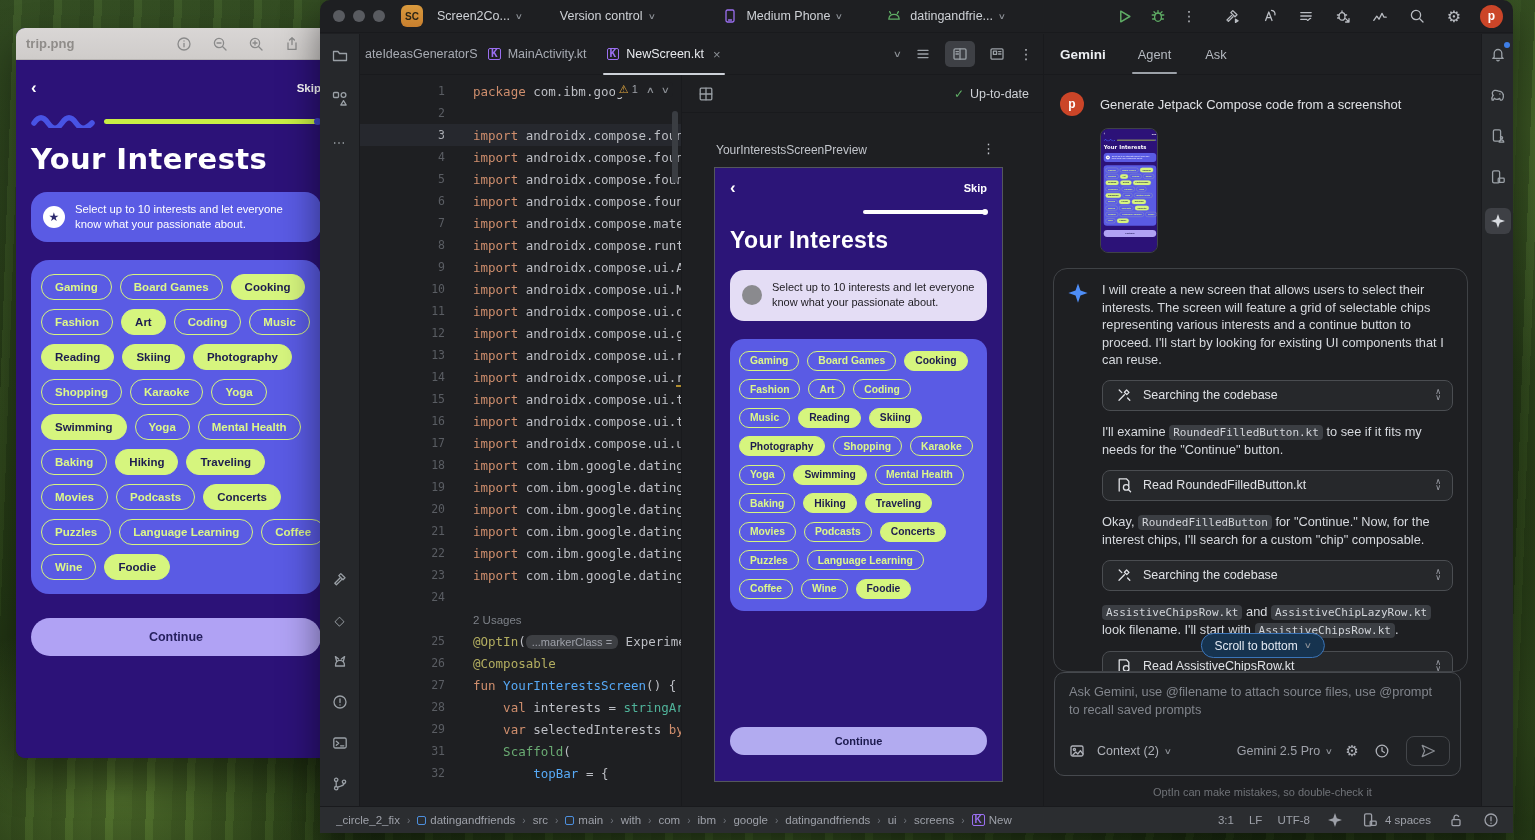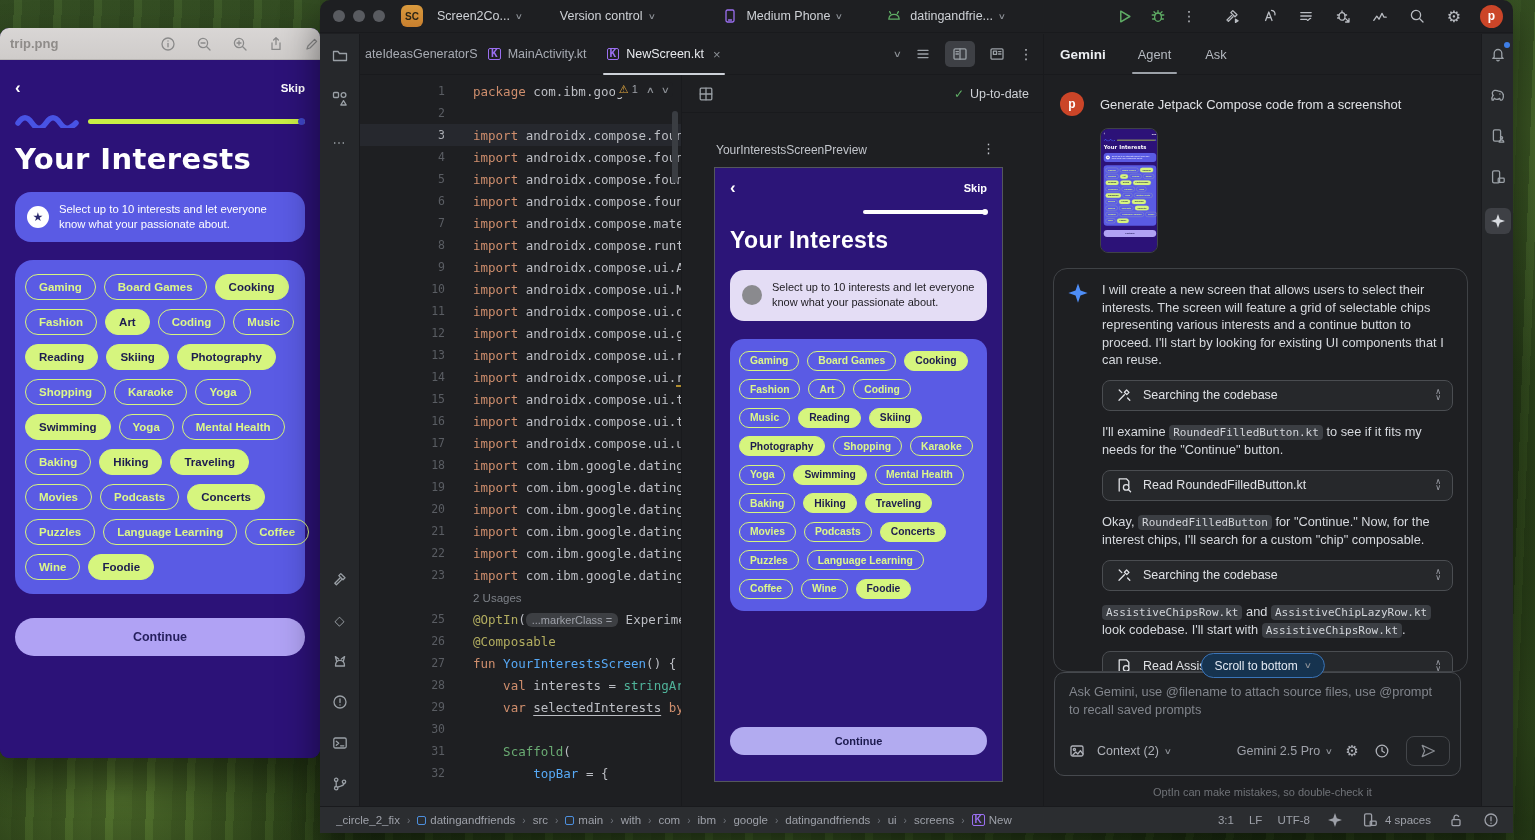--- a/index.html
+++ b/index.html
@@ -9,21 +9,21 @@
       radial-gradient(ellipse 420px 300px at 8% 95%, #55742f 0%, transparent 60%),
       radial-gradient(ellipse 500px 380px at 100% 15%, #45632a 0%, transparent 65%),
       radial-gradient(ellipse 600px 420px at 98% 85%, #31491d 0%, transparent 60%),
       radial-gradient(ellipse 700px 300px at 50% 100%, #3c5a25 0%, transparent 70%),
       linear-gradient(180deg,#3a5528 0%, #2a4019 55%, #1b2c10 100%);
   }
   .root:before{content:""; position:absolute; inset:0;
       background:repeating-linear-gradient(92deg, rgba(20,35,10,.25) 0 14px, rgba(90,130,50,.12) 14px 22px, rgba(30,50,16,.2) 22px 40px);}
 
   
-  .pwin { position:absolute; left:0; top:28px; width:320px; height:730px; border-radius:9px;
+  .pwin { position:absolute; left:16px; top:28px; width:320px; height:730px; border-radius:9px;
           overflow:hidden; box-shadow:0 18px 40px rgba(0,0,0,.45); background:#2c1278; }
   .pw-toolbar { height:32px; background:linear-gradient(#d9d6d5,#cfccca); display:flex; align-items:center; padding:0 10px; border-bottom:1px solid #b9b6b4;}
   .pw-title { font-size:13px; font-weight:bold; color:#8f8c89; flex:0 0 auto; }
   .pw-icons { display:flex; gap:19px; margin-left:auto; margin-right:-10px; color:#8a8a8a; align-items:center;}
   .pw-icons .ic { width:17px; height:17px; display:inline-flex; align-items:center; justify-content:center;}
 
   
   .design { display:flex; flex-direction:column; padding:0 15px; overflow:hidden; }
   .design-left { position:absolute; left:0; top:32px; right:0; bottom:0; background:#2c1278; }
   .d-top { display:flex; justify-content:space-between; align-items:center; margin-top:22px; color:#fff; }
@@ -99,21 +99,21 @@
 
   .editor { position:absolute; left:40px; top:75px; width:321px; bottom:27px; overflow:hidden; background:#1e1f22;
             font-family:"DejaVu Sans Mono",monospace; font-size:12.5px;}
   .code-rows { padding-top:5px; }
   .crow { height:22px; display:flex; align-items:center; white-space:pre;}
   .crow.cur { background:#26282e; }
   .gut { flex:0 0 85px; text-align:right; color:#5a5d63; font-size:11.5px;}
   .crow.cur .gut { color:#a9acb2; }
   .ctext { margin-left:28px; }
   .kw{color:#cf8e6d}.pl{color:#bcbec4}.ann{color:#b3ae60}.fn{color:#56a8f5}.call{color:#50b39a}.cls{color:#6aab73}.prm{color:#57aaf7}
-  .und{text-decoration:underline; text-underline-offset:3px;}
+  .und{text-underline-offset:3px;}
   .warnu{ border-bottom:2px solid #b08c2e; }
   .inlay-pill{ background:#3d3f43; color:#9da0a8; border-radius:6px; padding:1px 6px; font-size:11px; font-family:"Liberation Sans",sans-serif;}
   .inlay-text{ color:#7d8188; font-size:11.5px; font-family:"Liberation Sans",sans-serif; }
   .insp-widget { position:absolute; right:8px; top:7px; display:flex; align-items:center; gap:9px; font-size:11px;
                  font-family:"Liberation Sans",sans-serif; color:#9da0a8; background:#1e1f22; padding:1px 4px; border-radius:4px;}
   .insp-widget .warn{ color:#e0a63f; font-size:11px;}
   .ed-scroll { position:absolute; right:3px; top:36px; width:6px; height:72px; border-radius:3px; background:#3a3d42;}
 
   .vdiv { position:absolute; top:75px; bottom:27px; width:1px; background:#191a1d; }
 
@@ -140,21 +140,21 @@
   .resp { position:absolute; left:9px; right:13px; top:193px; height:404px; border:1px solid #3f4246; border-radius:14px; overflow:hidden;}
   .resp-star { position:absolute; left:13px; top:13px; }
   .resp-body { margin:12px 14px 0 48px; }
   .rp { color:#d6d9de; line-height:17.5px; margin-bottom:11px;}
   .codechip { font-family:"DejaVu Sans Mono",monospace; font-size:11px; background:#3b3e43; color:#d2d5da; border-radius:4px; padding:1px 4px;}
   .toolrow { height:31px; border:1px solid #4a4d51; background:#26282b; border-radius:8px; display:flex; align-items:center;
              gap:9px; padding:0 11px; margin-bottom:12px; color:#dfe1e5; font-size:12.5px;}
   .toolrow .updn { margin-left:auto; display:flex; flex-direction:column; line-height:6px; font-size:8px; color:#9da0a8;}
   .scrollpill { position:absolute; left:50%; transform:translateX(-50%); top:558px; height:25px; padding:0 13px;
                 background:#16334f; border:1px solid #3a74b8; border-radius:13px; display:flex; align-items:center; gap:7px;
-                color:#e3e9f2; font-size:12px; z-index:5;margin-top:20px;}
+                color:#e3e9f2; font-size:12px; z-index:5;}
   .ginput { position:absolute; left:10px; right:20px; top:597px; height:104px; background:#202225; border:1px solid #46494e; border-radius:10px; padding:10px 14px;}
   .ginput textarea { width:100%; height:44px; background:transparent; border:none; outline:none; resize:none;
                      color:#dfe1e5; font-family:"Liberation Sans",sans-serif; font-size:12.8px; line-height:17.5px;}
   .ginput textarea::placeholder { color:#81858c; }
   .ginput-row { position:absolute; left:12px; right:10px; bottom:9px; display:flex; align-items:center; gap:10px; color:#aeb1b8; font-size:12.5px;}
   .gmodel { margin-left:auto; display:flex; align-items:center; gap:6px; color:#9da0a8;}
   .sendbtn { width:44px; height:30px; border:1px solid #43464a; border-radius:8px; display:flex; align-items:center; justify-content:center; margin-left:4px;}
   .gfooter { position:absolute; left:0; right:0; top:711px; text-align:center; color:#6f7277; font-size:11px;}
 
   .rightstrip { position:absolute; left:1161px; top:34px; bottom:27px; width:32px; background:#26282b; border-left:1px solid #191a1d;
@@ -497,27 +497,27 @@
           <div class="crow"><span class="gut">14</span><span class="ctext"><span class="kw">import</span><span class="pl"> androidx.compose.ui.</span><span class="pl warnu">res.</span></span></div>
           <div class="crow"><span class="gut">15</span><span class="ctext"><span class="kw">import</span><span class="pl"> androidx.compose.ui.text</span></span></div>
           <div class="crow"><span class="gut">16</span><span class="ctext"><span class="kw">import</span><span class="pl"> androidx.compose.ui.tool</span></span></div>
           <div class="crow"><span class="gut">17</span><span class="ctext"><span class="kw">import</span><span class="pl"> androidx.compose.ui.unit</span></span></div>
           <div class="crow"><span class="gut">18</span><span class="ctext"><span class="kw">import</span><span class="pl"> com.ibm.google.datingand</span></span></div>
           <div class="crow"><span class="gut">19</span><span class="ctext"><span class="kw">import</span><span class="pl"> com.ibm.google.datingand</span></span></div>
           <div class="crow"><span class="gut">20</span><span class="ctext"><span class="kw">import</span><span class="pl"> com.ibm.google.datingand</span></span></div>
           <div class="crow"><span class="gut">21</span><span class="ctext"><span class="kw">import</span><span class="pl"> com.ibm.google.datingand</span></span></div>
           <div class="crow"><span class="gut">22</span><span class="ctext"><span class="kw">import</span><span class="pl"> com.ibm.google.datingand</span></span></div>
           <div class="crow"><span class="gut">23</span><span class="ctext"><span class="kw">import</span><span class="pl"> com.ibm.google.datingand</span></span></div>
+          <div class="crow"><span class="gut">24</span><span class="ctext"></span></div>
           <div class="crow"><span class="gut"></span><span class="ctext"><span class="inlay-text">2 Usages</span></span></div>
           <div class="crow"><span class="gut">25</span><span class="ctext"><span class="ann">@OptIn</span><span class="pl">(</span><span class="inlay-pill">...markerClass =</span><span class="pl"> Experiment</span></span></div>
           <div class="crow"><span class="gut">26</span><span class="ctext"><span class="ann">@Composable</span></span></div>
           <div class="crow"><span class="gut">27</span><span class="ctext"><span class="kw">fun</span><span class="pl"> </span><span class="fn">YourInterestsScreen</span><span class="pl">() {</span></span></div>
           <div class="crow"><span class="gut">28</span><span class="ctext"><span class="pl">    </span><span class="kw">val</span><span class="pl"> interests = </span><span class="call">stringArray</span></span></div>
           <div class="crow"><span class="gut">29</span><span class="ctext"><span class="pl">    </span><span class="kw">var</span><span class="pl"> </span><span class="pl und">selectedInterests</span><span class="pl"> </span><span class="kw">by</span></span></div>
-          <div class="crow"><span class="gut">30</span><span class="ctext"></span></div>
           <div class="crow"><span class="gut">31</span><span class="ctext"><span class="pl">    </span><span class="cls">Scaffold</span><span class="pl">(</span></span></div>
           <div class="crow"><span class="gut">32</span><span class="ctext"><span class="pl">        </span><span class="prm">topBar</span><span class="pl"> = {</span></span></div>
         </div>
       <div class="insp-widget">
         <span><span class="warn">⚠</span> <span>1</span></span>
         <span class="chv" style="font-size:9px">∧</span>
         <span class="chv" style="font-size:9px">∨</span>
       </div>
       <div class="ed-scroll"></div>
     </div>
@@ -729,21 +729,21 @@
                   <svg class="ic16" viewBox="0 0 16 16" width="16" height="16" fill="none" stroke="currentColor" stroke-width="1.3" stroke-linecap="round" stroke-linejoin="round">
                     <path d="M3 13.2l5.4-5.4M10.6 3l2.4 2.4-2.2 2.2-2.4-2.4zM11.6 11l2.2 2.2M3.2 3l2.6 2.6"></path>
                   </svg>
                 </span>
                 <span>Searching the codebase</span>
                 <span class="updn">
                   <span>∧</span>
                   <span>∨</span>
                 </span>
               </div>
-              <div class="rp"><span class="codechip">AssistiveChipsRow.kt</span><span> and </span><span class="codechip">AssistiveChipLazyRow.kt</span><span> look codebase. I'll start with </span><span class="codechip">AssistiveChipsRow.kt</span><span>.</span></div>
+              <div class="rp"><span class="codechip">AssistiveChipsRow.kt</span><span> and </span><span class="codechip">AssistiveChipLazyRow.kt</span><span> look filename. I'll start with </span><span class="codechip">AssistiveChipsRow.kt</span><span>.</span></div>
               <div class="toolrow">
                 <span class="sicon">
                   <svg class="ic16" viewBox="0 0 16 16" width="16" height="16" fill="none" stroke="currentColor" stroke-width="1.3" stroke-linecap="round" stroke-linejoin="round">
                     <path d="M3.2 14V1.8h7.2l2.4 2.4v4"></path>
                     <circle cx="10.2" cy="10.4" r="2.8"></circle>
                     <path d="M12.3 12.5L14.6 14.8"></path>
                   </svg>
                 </span>
                 <span>Read AssistiveChipsRow.kt</span>
                 <span class="updn">

